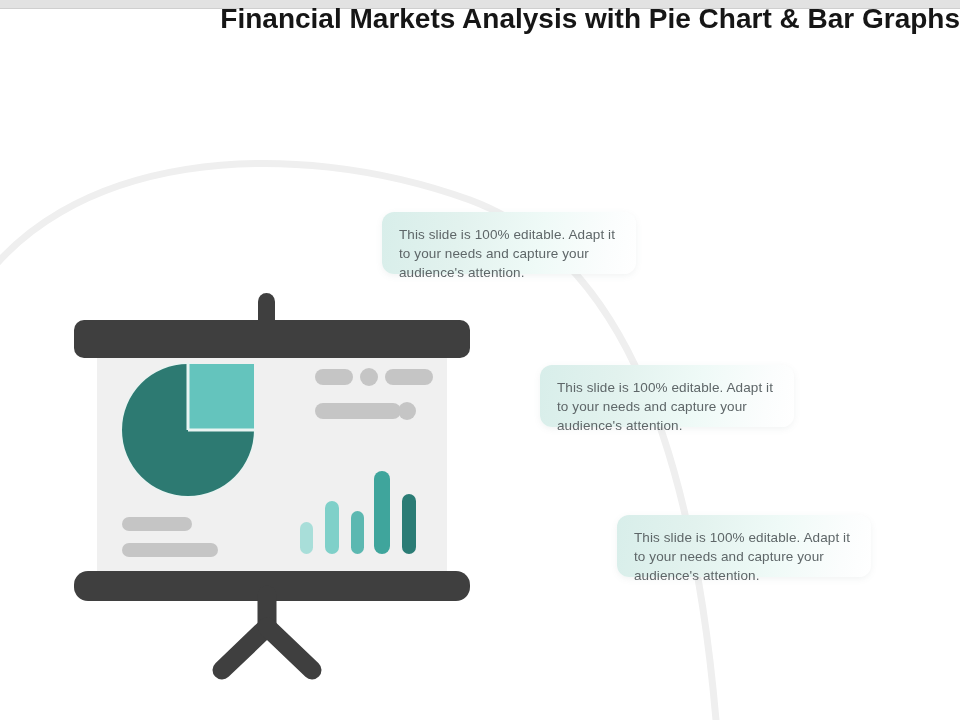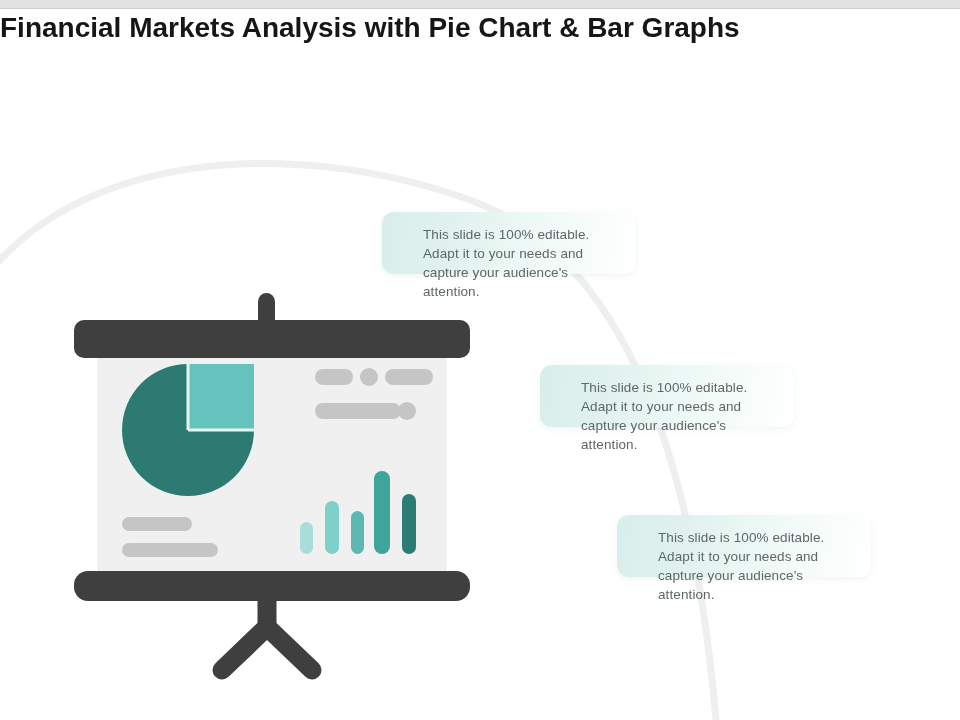--- a/index.html
+++ b/index.html
@@ -34,44 +34,43 @@
   
   #bg-arc {
     position:absolute; left:0; top:0;
     width:960px; height:720px;
     pointer-events:none;
   }
 
   
   #title {
     position:absolute;
-    left:0; top:12px;
+    left:0; top:3px;
     width:960px;
-    text-align:left;
+    text-align:right;
     font-size:28px;
     font-weight:bold;
     color:#161616;
     letter-spacing:0px;
     white-space:nowrap;
   }
 
   
   .callout {
     position:absolute;
     border-radius:12px;
     background:linear-gradient(100deg,#d8eeea 0%, #e2f2ee 30%, #effaf7 62%, #fbfdfd 88%, #ffffff 100%);
     padding:13px 16px 12px 17px;
     box-shadow:0 2px 6px rgba(120,140,140,0.10);
   }
   .callout-text {
     font-size:13.5px;
     line-height:19px;
     color:#5e6668;
     letter-spacing:0.1px;
-    margin-left:24px;
   }
 
   #callout-1 { left:382px; top:212px; width:254px; height:62px; }
   #callout-2 { left:540px; top:365px; width:254px; height:62px; }
   #callout-3 { left:617px; top:515px; width:254px; height:62px; }
 
   
   #board-icon {
     position:absolute;
     left:60px; top:285px;

